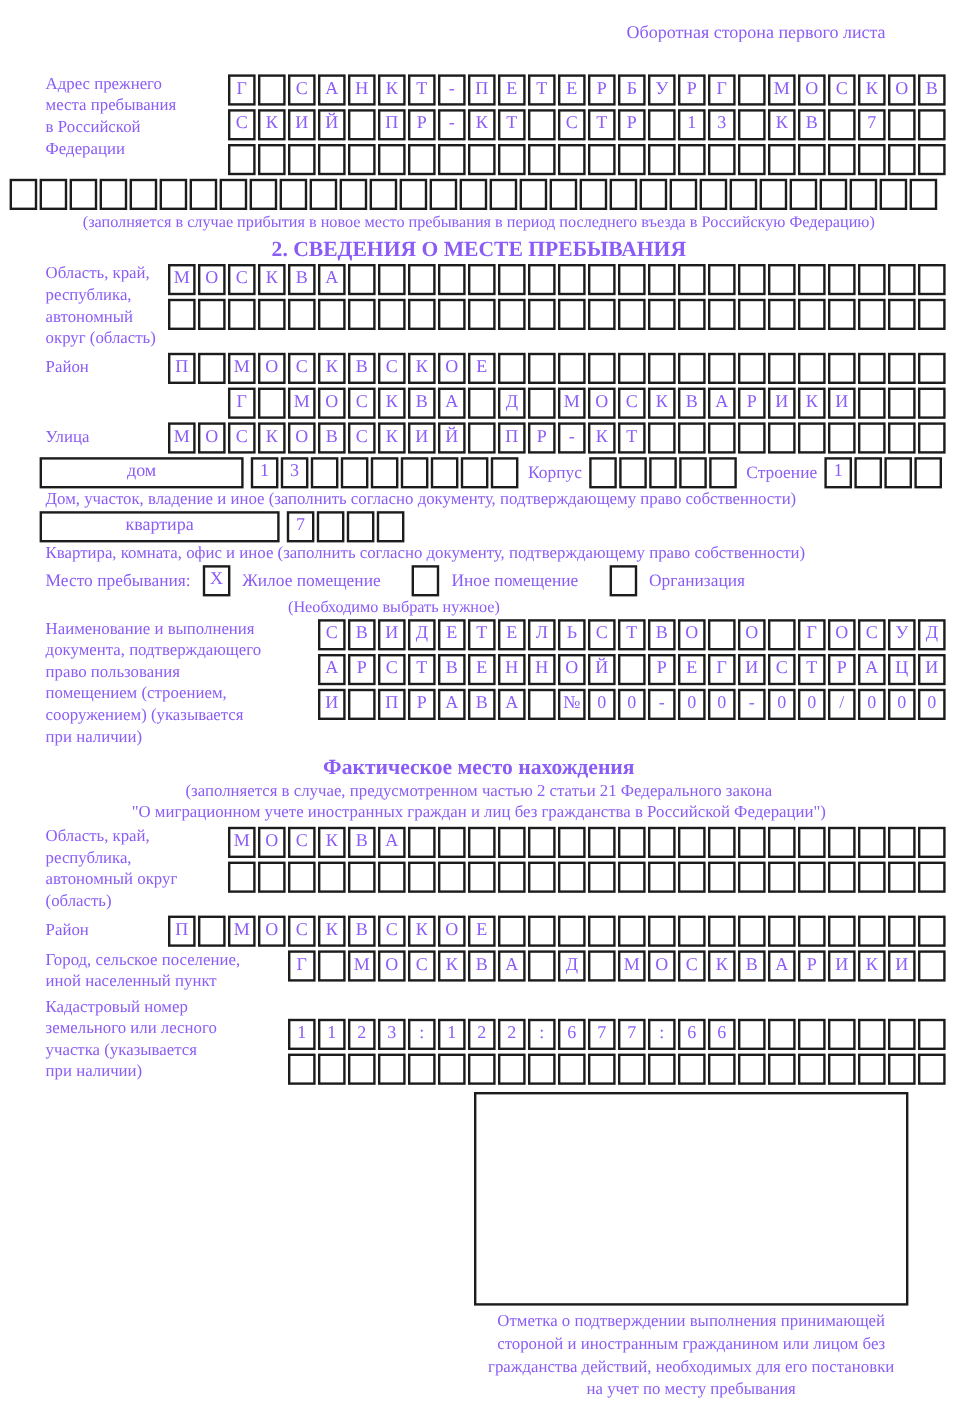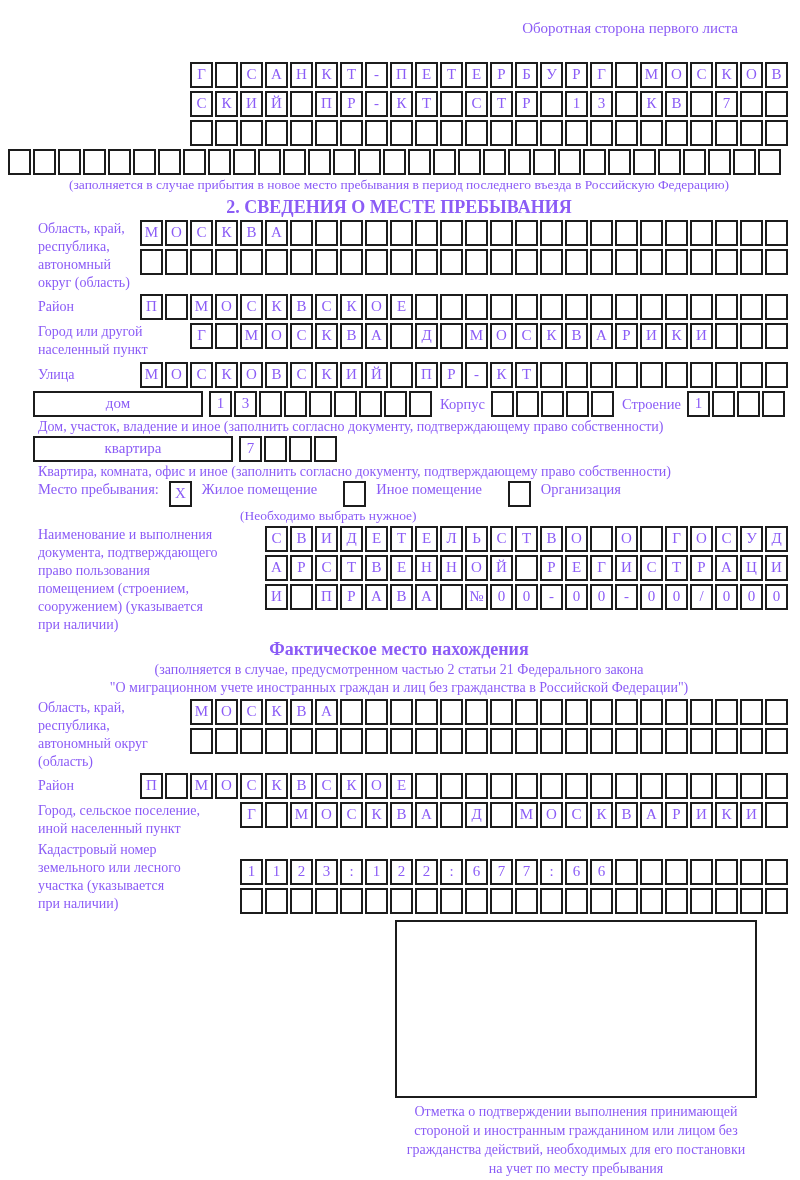--- a/index.html
+++ b/index.html
@@ -27,41 +27,45 @@
   .mt2{margin-top:2px;gap:16px;} .mt3{margin-top:3px;}
   .addr-block{margin-top:24px;}
   .house-row{display:flex;align-items:center;margin-top:3px;margin-left:25px;gap:6px;}
   .bigbox{box-sizing:border-box;height:26px;border:2px solid #1c1c1c;text-align:center;
           font-size:15px;line-height:21px;flex:0 0 auto;}
   .bigbox.house{width:170px;}
   .bigbox.apt{width:200px;}
   .house-row .boxrow{margin-left:0;}
   .inline-label{font-size:14.5px;line-height:18px;flex:0 0 auto;}
   .line-note{font-size:14px;line-height:15px;margin-top:2px;padding-left:30px;}
-  .stay-row{display:flex;margin-top:2px;padding-left:30px;font-size:14.5px;}
+  .stay-row{display:flex;align-items:center;margin-top:2px;padding-left:30px;font-size:14.5px;}
   .stay-row .cell{flex:0 0 auto;}
   .stay-label{margin-right:10px;}
   .opt-label{margin-left:8px;margin-right:26px;}
   .stay-note{font-size:13.5px;line-height:15px;margin-top:1px;padding-left:232px;}
   .doc-block{margin-top:3px;}
   .title2{margin-top:6px;}
   .law-note{font-size:14px;line-height:18px;text-align:center;margin-top:2px;white-space:pre-line;}
   .cad-rows{margin-top:18px;}
   .stamp-wrap{margin-left:387px;width:362px;margin-top:6px;}
   .stamp-box{box-sizing:border-box;width:362px;height:178px;border:2px solid #1c1c1c;background:#fff;}
   .stamp-caption{margin-top:4px;font-size:14px;line-height:19px;text-align:center;white-space:pre-line;}
 </style>
 </head>
 <body>
 
 <div class="page">
 
   <div class="hdr">Оборотная сторона первого листа</div>
 
   <div class="field addr-block">
+    <div class="label">Адрес прежнего
+места пребывания
+в Российской
+Федерации</div>
     <div class="rows-col">
       <div class="boxrow"><span class="cell">Г</span><span class="cell"></span><span class="cell">С</span><span class="cell">А</span><span class="cell">Н</span><span class="cell">К</span><span class="cell">Т</span><span class="cell">-</span><span class="cell">П</span><span class="cell">Е</span><span class="cell">Т</span><span class="cell">Е</span><span class="cell">Р</span><span class="cell">Б</span><span class="cell">У</span><span class="cell">Р</span><span class="cell">Г</span><span class="cell"></span><span class="cell">М</span><span class="cell">О</span><span class="cell">С</span><span class="cell">К</span><span class="cell">О</span><span class="cell">В</span></div>
       <div class="boxrow"><span class="cell">С</span><span class="cell">К</span><span class="cell">И</span><span class="cell">Й</span><span class="cell"></span><span class="cell">П</span><span class="cell">Р</span><span class="cell">-</span><span class="cell">К</span><span class="cell">Т</span><span class="cell"></span><span class="cell">С</span><span class="cell">Т</span><span class="cell">Р</span><span class="cell"></span><span class="cell">1</span><span class="cell">3</span><span class="cell"></span><span class="cell">К</span><span class="cell">В</span><span class="cell"></span><span class="cell">7</span><span class="cell"></span><span class="cell"></span></div>
       <div class="boxrow"><span class="cell"></span><span class="cell"></span><span class="cell"></span><span class="cell"></span><span class="cell"></span><span class="cell"></span><span class="cell"></span><span class="cell"></span><span class="cell"></span><span class="cell"></span><span class="cell"></span><span class="cell"></span><span class="cell"></span><span class="cell"></span><span class="cell"></span><span class="cell"></span><span class="cell"></span><span class="cell"></span><span class="cell"></span><span class="cell"></span><span class="cell"></span><span class="cell"></span><span class="cell"></span><span class="cell"></span></div>
     </div>
   </div>
   <div class="boxrow full-row" style="margin-left:0;"><span class="cell"></span><span class="cell"></span><span class="cell"></span><span class="cell"></span><span class="cell"></span><span class="cell"></span><span class="cell"></span><span class="cell"></span><span class="cell"></span><span class="cell"></span><span class="cell"></span><span class="cell"></span><span class="cell"></span><span class="cell"></span><span class="cell"></span><span class="cell"></span><span class="cell"></span><span class="cell"></span><span class="cell"></span><span class="cell"></span><span class="cell"></span><span class="cell"></span><span class="cell"></span><span class="cell"></span><span class="cell"></span><span class="cell"></span><span class="cell"></span><span class="cell"></span><span class="cell"></span><span class="cell"></span><span class="cell"></span></div>
   <div class="small-note">(заполняется в случае прибытия в новое место пребывания в период последнего въезда в Российскую Федерацию)</div>
 
   <div class="sec-title">2. СВЕДЕНИЯ О МЕСТЕ ПРЕБЫВАНИЯ</div>
@@ -76,22 +80,20 @@
       <div class="boxrow"><span class="cell"></span><span class="cell"></span><span class="cell"></span><span class="cell"></span><span class="cell"></span><span class="cell"></span><span class="cell"></span><span class="cell"></span><span class="cell"></span><span class="cell"></span><span class="cell"></span><span class="cell"></span><span class="cell"></span><span class="cell"></span><span class="cell"></span><span class="cell"></span><span class="cell"></span><span class="cell"></span><span class="cell"></span><span class="cell"></span><span class="cell"></span><span class="cell"></span><span class="cell"></span><span class="cell"></span><span class="cell"></span><span class="cell"></span></div>
     </div>
   </div>
 
   <div class="field va-center mt2">
     <div class="label">Район</div>
     <div class="boxrow"><span class="cell">П</span><span class="cell"></span><span class="cell">М</span><span class="cell">О</span><span class="cell">С</span><span class="cell">К</span><span class="cell">В</span><span class="cell">С</span><span class="cell">К</span><span class="cell">О</span><span class="cell">Е</span><span class="cell"></span><span class="cell"></span><span class="cell"></span><span class="cell"></span><span class="cell"></span><span class="cell"></span><span class="cell"></span><span class="cell"></span><span class="cell"></span><span class="cell"></span><span class="cell"></span><span class="cell"></span><span class="cell"></span><span class="cell"></span><span class="cell"></span></div>
   </div>
 
   <div class="field mt3">
-    <div class="label">Город или другой
-населенный пункт</div>
     <div class="boxrow"><span class="cell">Г</span><span class="cell"></span><span class="cell">М</span><span class="cell">О</span><span class="cell">С</span><span class="cell">К</span><span class="cell">В</span><span class="cell">А</span><span class="cell"></span><span class="cell">Д</span><span class="cell"></span><span class="cell">М</span><span class="cell">О</span><span class="cell">С</span><span class="cell">К</span><span class="cell">В</span><span class="cell">А</span><span class="cell">Р</span><span class="cell">И</span><span class="cell">К</span><span class="cell">И</span><span class="cell"></span><span class="cell"></span><span class="cell"></span></div>
   </div>
 
   <div class="field va-center mt3">
     <div class="label">Улица</div>
     <div class="boxrow"><span class="cell">М</span><span class="cell">О</span><span class="cell">С</span><span class="cell">К</span><span class="cell">О</span><span class="cell">В</span><span class="cell">С</span><span class="cell">К</span><span class="cell">И</span><span class="cell">Й</span><span class="cell"></span><span class="cell">П</span><span class="cell">Р</span><span class="cell">-</span><span class="cell">К</span><span class="cell">Т</span><span class="cell"></span><span class="cell"></span><span class="cell"></span><span class="cell"></span><span class="cell"></span><span class="cell"></span><span class="cell"></span><span class="cell"></span><span class="cell"></span><span class="cell"></span></div>
   </div>
 
   <div class="house-row">
     <div class="bigbox house">дом</div>

